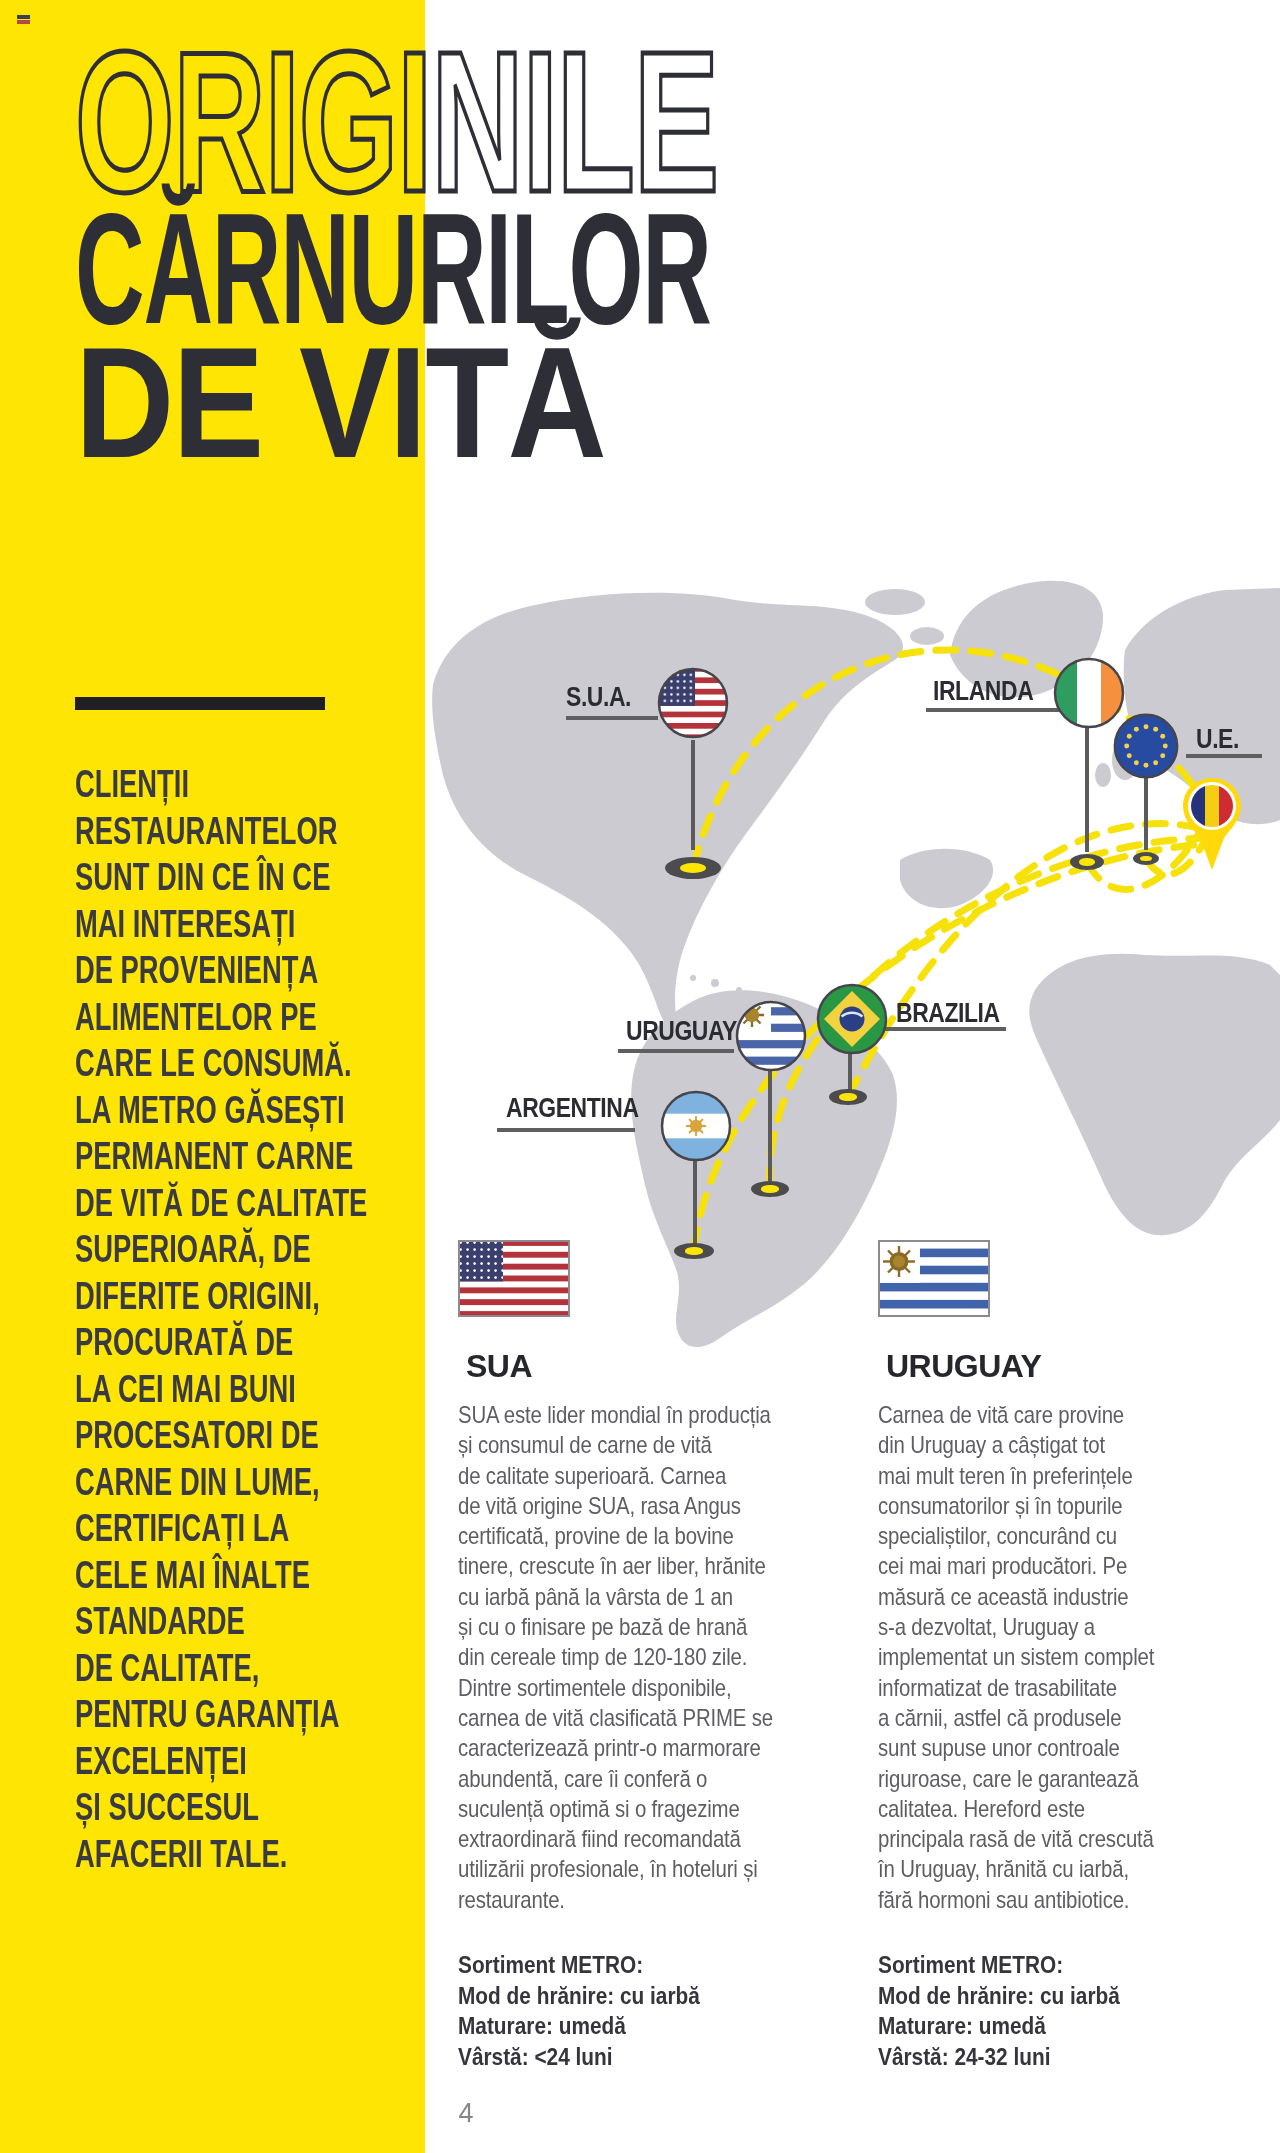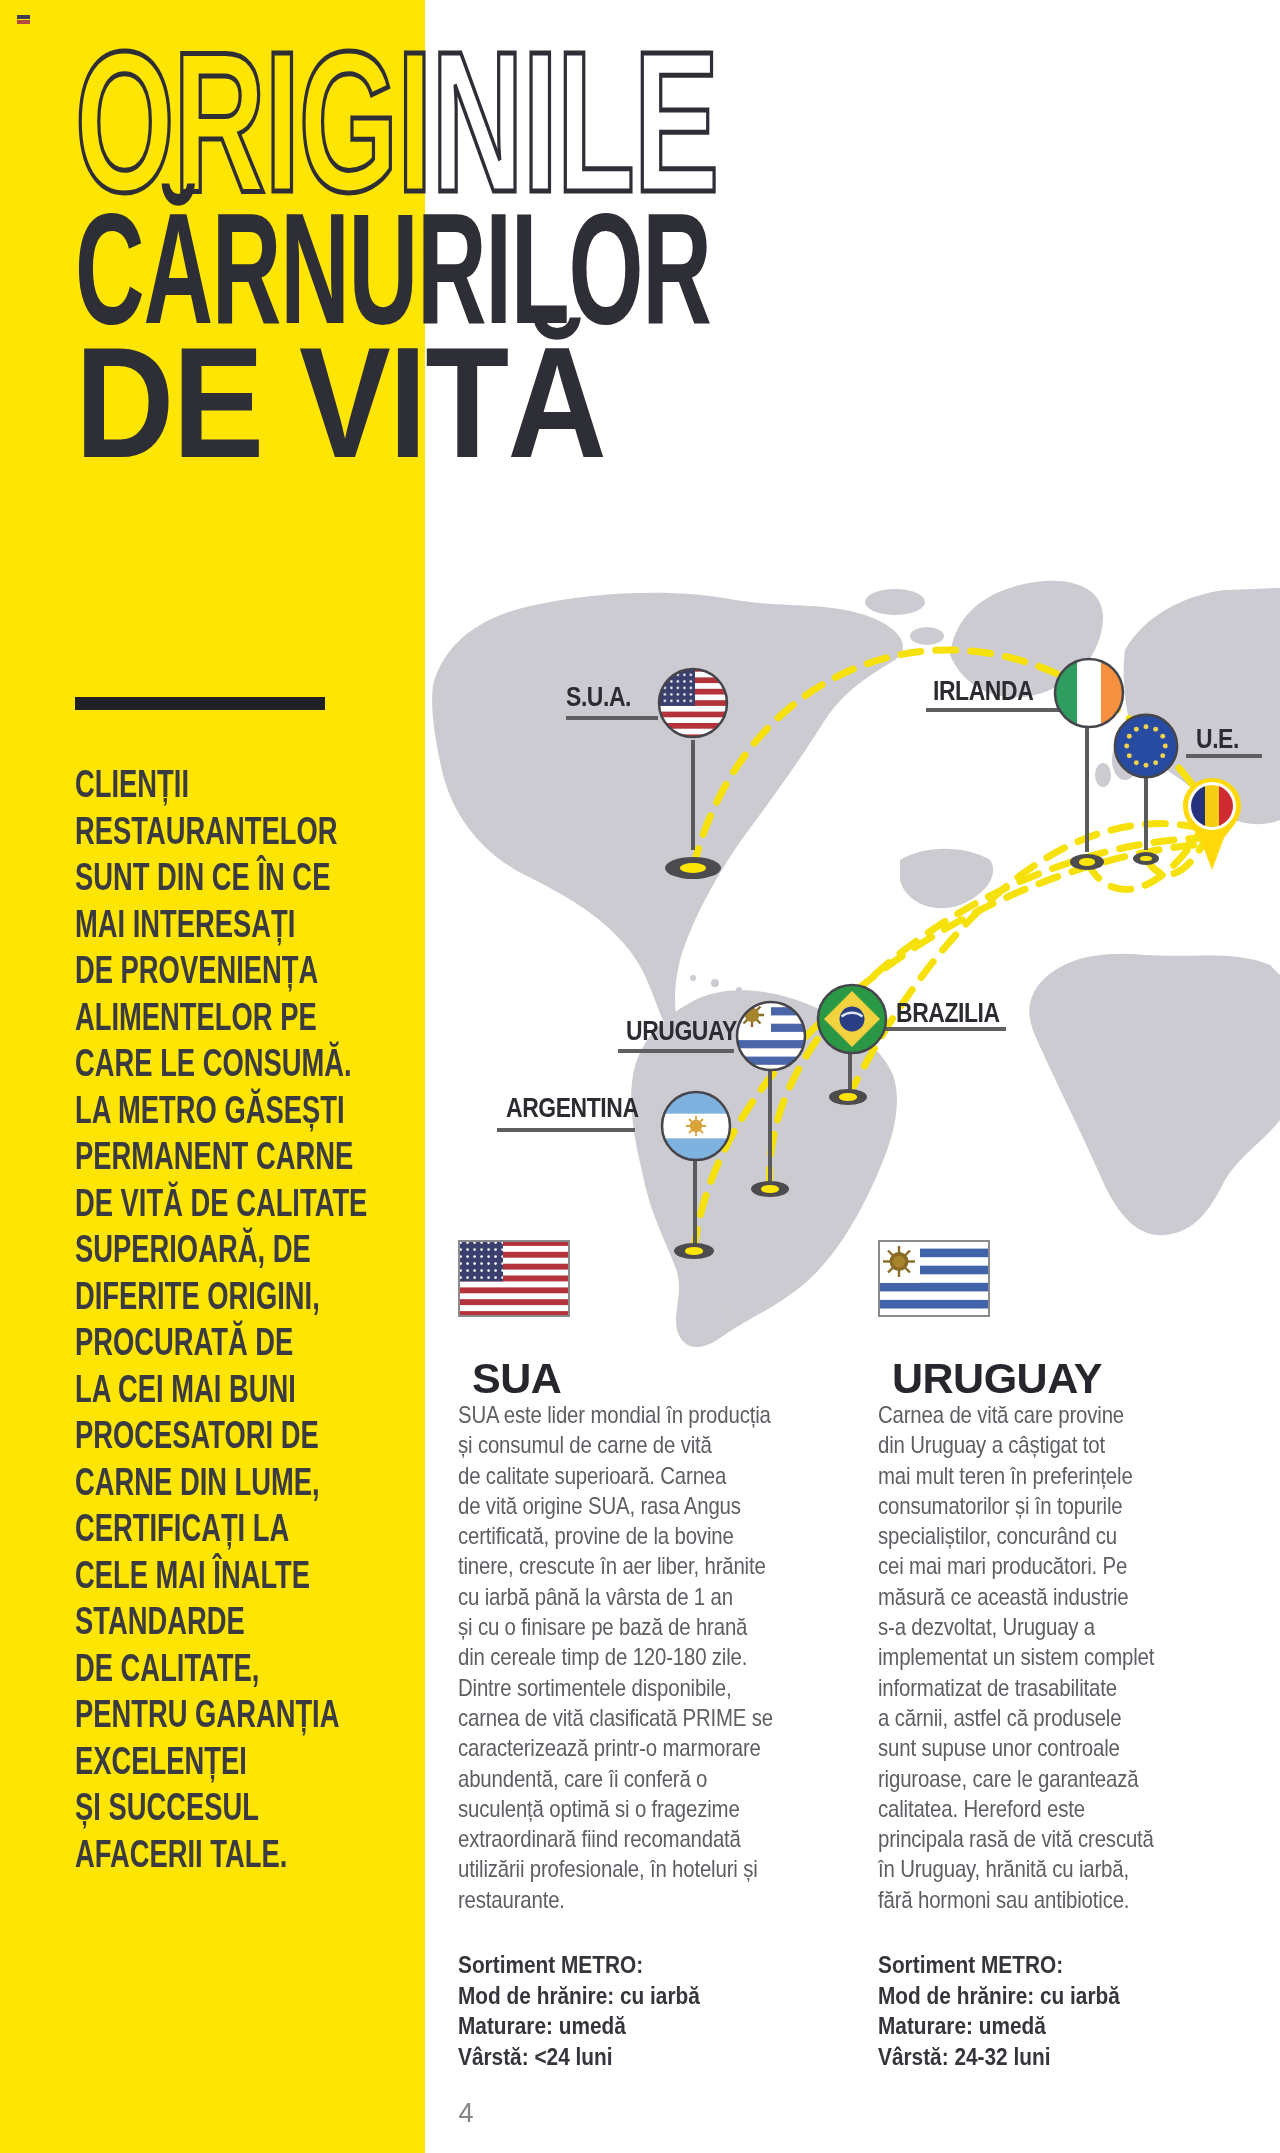--- a/index.html
+++ b/index.html
@@ -25,21 +25,21 @@
 
   .pin-stem{position:absolute;width:4px;background:#5b5b5e;}
   .pin-base{position:absolute;background:#4c4c4f;border-radius:50%;}
   .pin-base i{position:absolute;left:27%;top:27%;width:46%;height:46%;background:#ffe503;border-radius:50%;}
   .flag-circle{position:absolute;width:74px;height:74px;}
   .pin-label{position:absolute;font-weight:700;font-size:27px;color:#2b2b32;letter-spacing:-0.5px;
              transform:scaleX(0.85);transform-origin:left top;white-space:nowrap;}
   .label-line{position:absolute;height:4px;background:#5f5f62;}
 
   .flag-rect{position:absolute;width:112px;height:77px;}
-  .col-header{position:absolute;margin:14px;font-size:43px;font-weight:700;color:#26262d;letter-spacing:-0.5px;}
+  .col-header{position:absolute;margin:8px;font-size:32px;font-weight:700;color:#26262d;letter-spacing:-0.5px;}
   .col-body{position:absolute;margin:0;font-size:24px;line-height:30.3px;color:#5d5d63;letter-spacing:-0.2px;
             white-space:pre-line;transform:scaleX(0.85);transform-origin:left top;width:470px;}
   .col-info{position:absolute;font-size:24.5px;line-height:30.5px;font-weight:700;color:#35353b;
             transform:scaleX(0.85);transform-origin:left top;white-space:nowrap;}
   .page-number{position:absolute;left:448px;top:2098px;width:36px;text-align:center;
                font-size:27px;color:#85858a;}
 </style>
 </head>
 <body>
 

